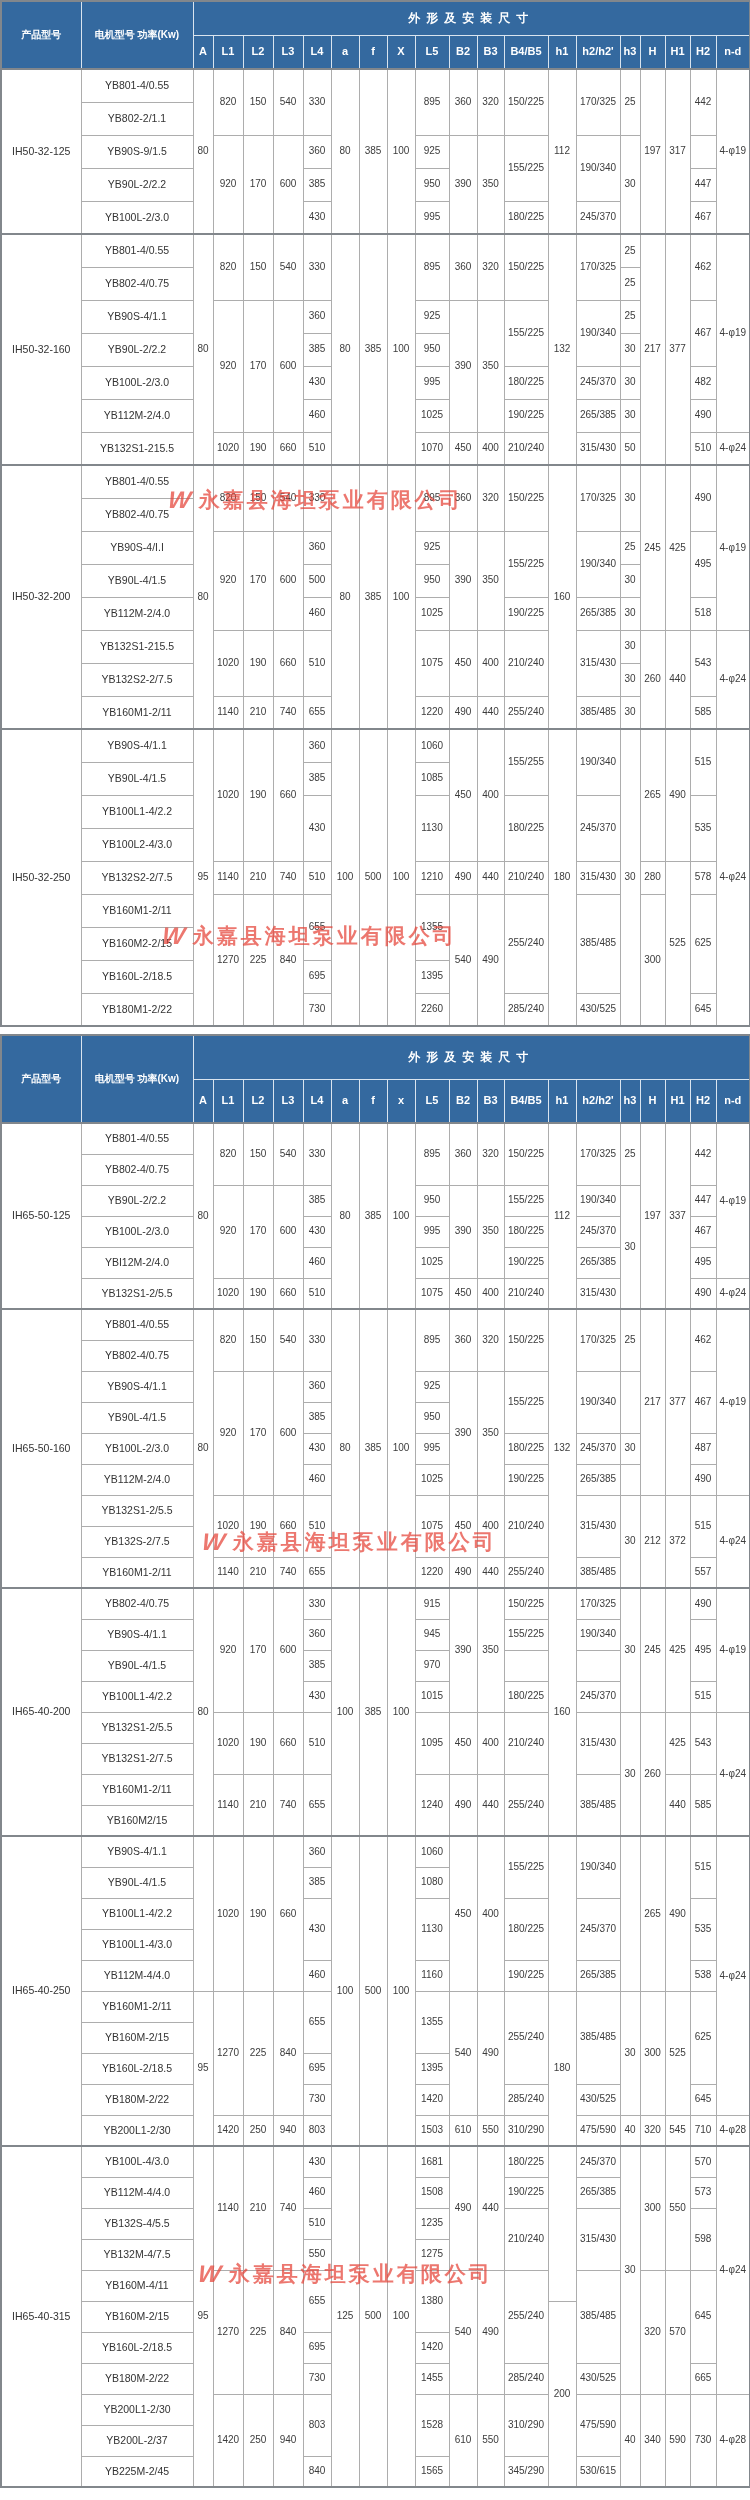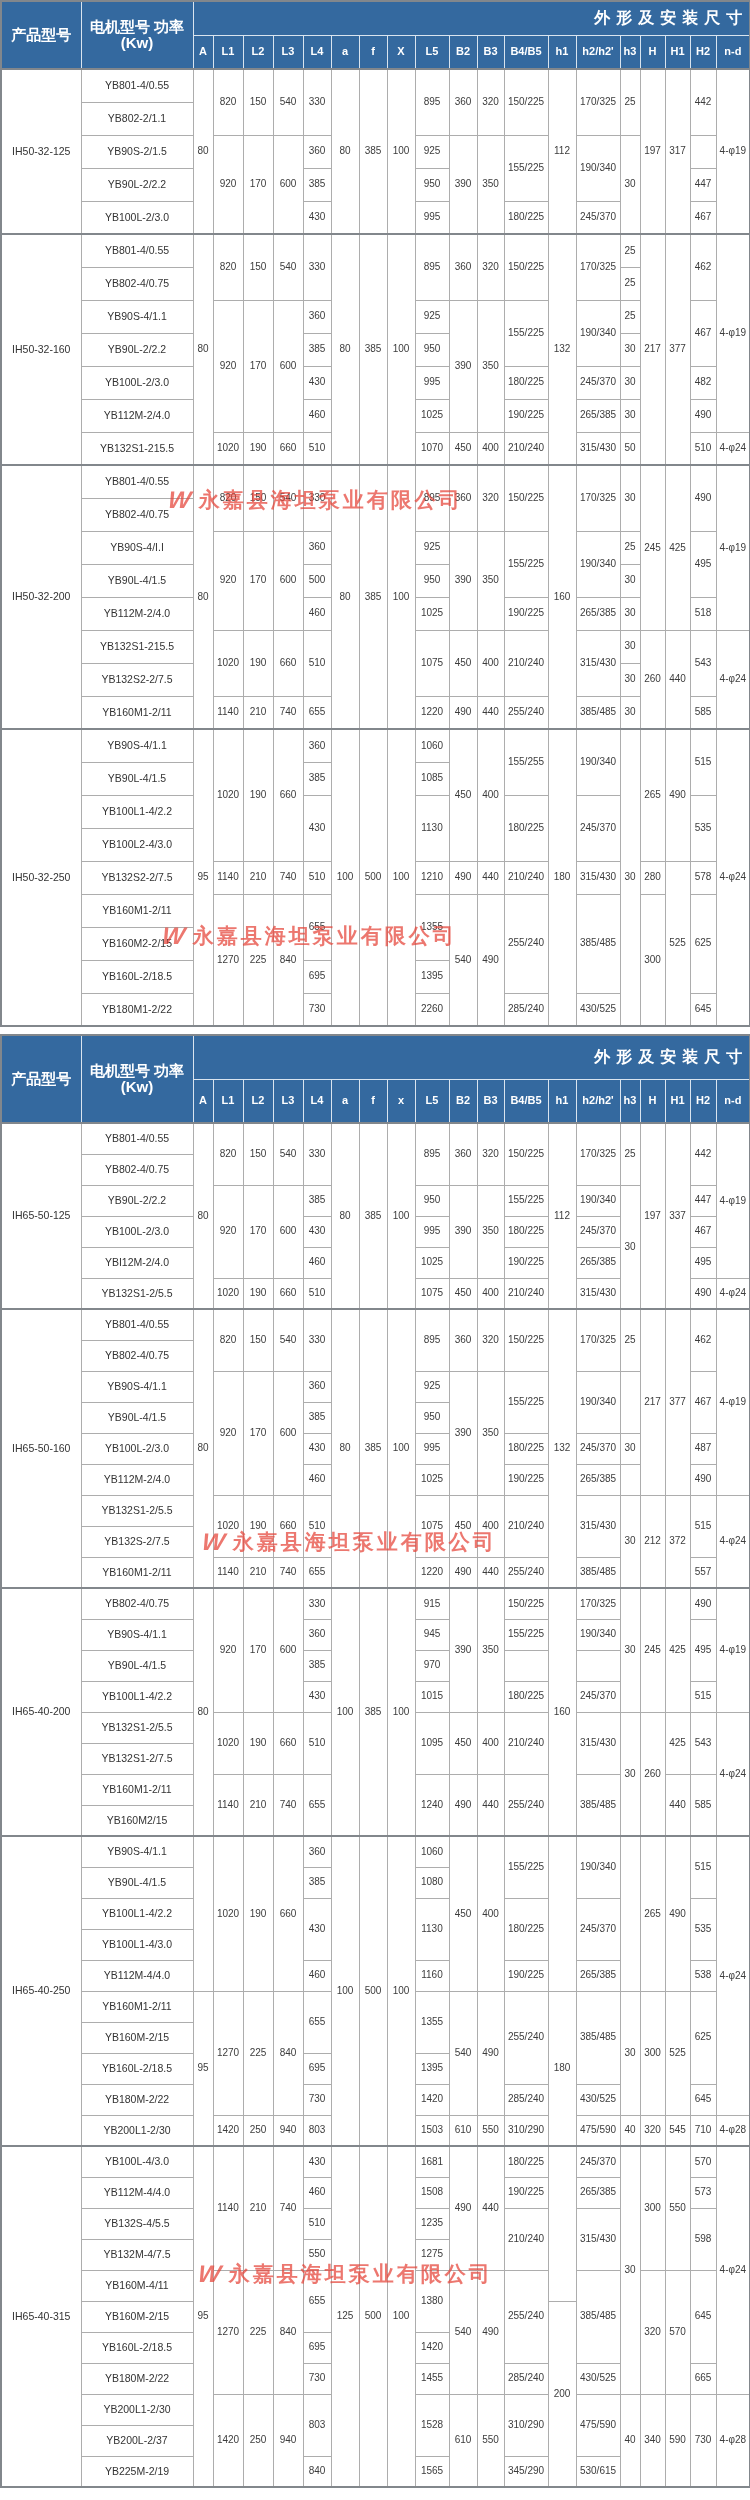--- a/index.html
+++ b/index.html
@@ -13,22 +13,22 @@
   html,body{margin:0;padding:0;background:#ffffff;}
   body{width:750px;font-family:"Liberation Sans",sans-serif;}
   .page{position:relative;width:750px;}
   table{border-collapse:collapse;table-layout:fixed;width:749px;border:2px solid var(--grid-dark);}
   th,td{border:1px solid var(--grid);text-align:center;vertical-align:middle;padding:0 1px;overflow:hidden;line-height:1.05;}
   thead th{background:var(--header-bg);color:var(--header-text);border:1px solid #d9e4ef;font-weight:bold;}
   .t1 thead tr{height:34px;}
   .t2 thead tr{height:44px;}
   .t1 tbody tr{height:33px;}
   .t2 tbody tr{height:31px;}
-  thead th.dims-title{font-size:16px;letter-spacing:6px;text-align:right;}
-  thead th.corner{font-size:15px;}
+  thead th.dims-title{font-size:12px;letter-spacing:6px;}
+  thead th.corner{font-size:10px;}
   thead tr.letters th{font-size:11px;font-weight:bold;}
   tbody td{font-size:10px;color:var(--cell-text);background:#fff;}
   tbody td.motor-cell{font-size:10.5px;color:#333;}
   tbody th.product-cell{font-size:10.5px;font-weight:normal;color:#333;background:#fff;border:1px solid var(--grid);}
   tr.sec-start th, tr.sec-start td{border-top:2px solid var(--grid-dark);}
   .gap{height:7px;}
   .wm{position:absolute;z-index:5;pointer-events:none;color:var(--wm);opacity:.72;font-weight:bold;
       font-size:21px;letter-spacing:3px;white-space:nowrap;display:flex;align-items:center;}
   .wm-logo{font-style:italic;font-weight:900;font-size:24px;margin-right:8px;letter-spacing:0;
       transform:skewX(-8deg);display:inline-block;}
@@ -115,21 +115,21 @@
             <td rowspan="2" class="dim-cell">25</td>
             <td rowspan="5" class="dim-cell">197</td>
             <td rowspan="5" class="dim-cell">317</td>
             <td rowspan="2" class="dim-cell">442</td>
             <td rowspan="5" class="dim-cell">4-φ19</td>
           </tr>
           <tr>
             <td class="motor-cell">YB802-2/1.1</td>
           </tr>
           <tr>
-            <td class="motor-cell">YB90S-2/1.5</td>
+            <td class="motor-cell">YB90S-9/1.5</td>
             <td rowspan="3" class="dim-cell">920</td>
             <td rowspan="3" class="dim-cell">170</td>
             <td rowspan="3" class="dim-cell">600</td>
             <td class="dim-cell">360</td>
             <td class="dim-cell">925</td>
             <td rowspan="3" class="dim-cell">390</td>
             <td rowspan="3" class="dim-cell">350</td>
             <td rowspan="2" class="dim-cell">155/225</td>
             <td rowspan="2" class="dim-cell">190/340</td>
             <td rowspan="3" class="dim-cell">30</td>
@@ -896,21 +896,21 @@
             <td rowspan="3" class="dim-cell">40</td>
             <td rowspan="3" class="dim-cell">340</td>
             <td rowspan="3" class="dim-cell">590</td>
             <td rowspan="3" class="dim-cell">730</td>
             <td rowspan="3" class="dim-cell">4-φ28</td>
           </tr>
           <tr>
             <td class="motor-cell">YB200L-2/37</td>
           </tr>
           <tr>
-            <td class="motor-cell">YB225M-2/19</td>
+            <td class="motor-cell">YB225M-2/45</td>
             <td class="dim-cell">840</td>
             <td class="dim-cell">1565</td>
             <td class="dim-cell">345/290</td>
             <td class="dim-cell">530/615</td>
           </tr>
         </tbody>
       </table>
     </div>
 
   <div class="wm wm1">

